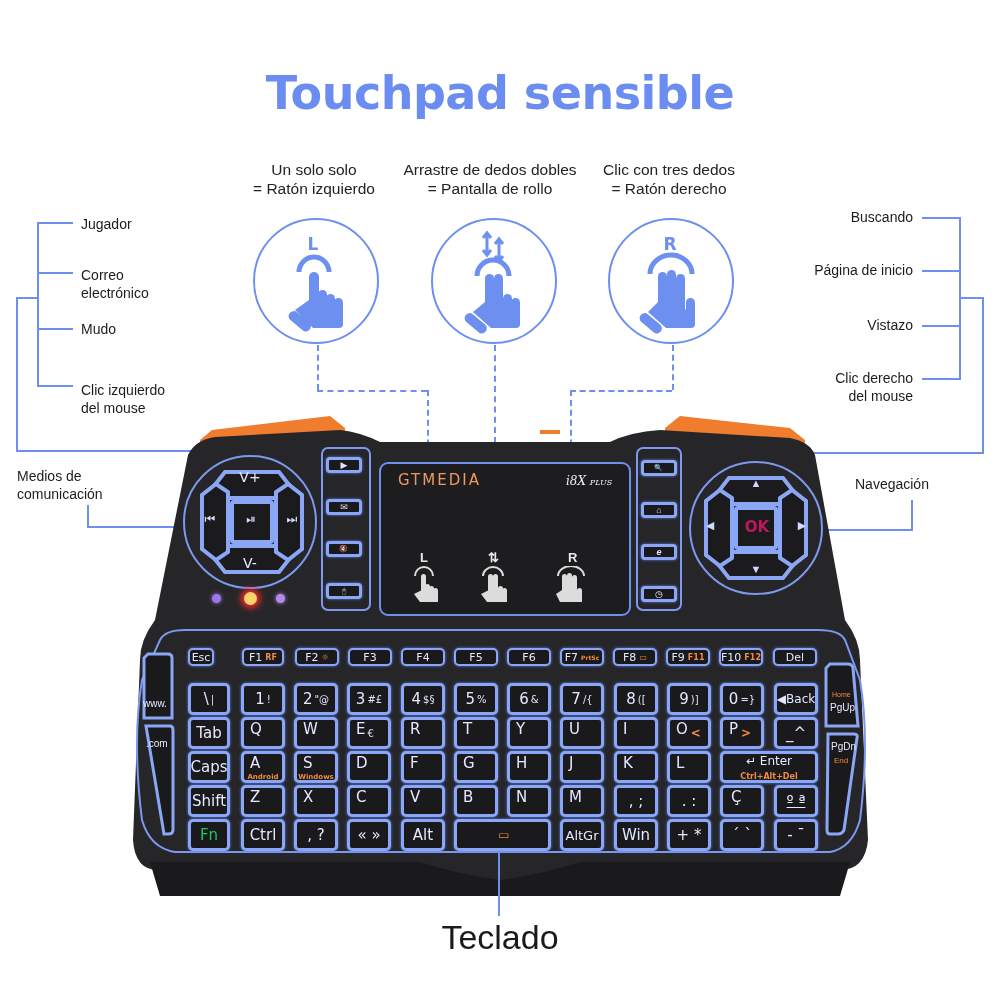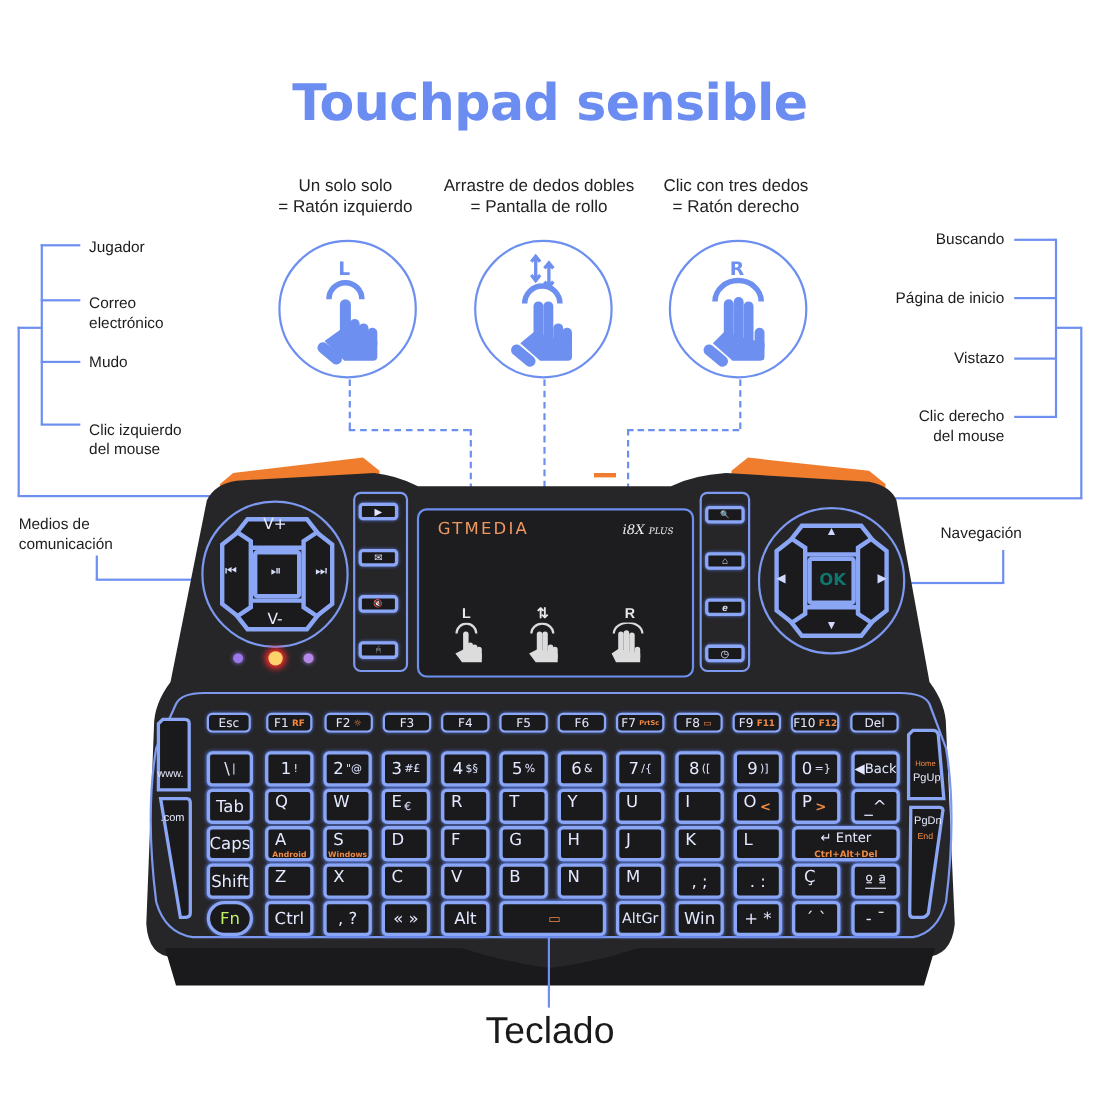--- a/index.html
+++ b/index.html
@@ -22,21 +22,21 @@
   .teclado { position: absolute; left: 0; width: 1000px; top: 918px; text-align: center; font-size: 34px; color: #1a1a1a; font-family: "Liberation Sans", sans-serif; }
 
   .key { position: absolute; height: 22px; border: 3px solid #8aa6f5; border-radius: 5px; background: #1a1a1c;
     color: #e4e9ff; font-size: 14px; font-family: "DejaVu Sans", sans-serif; display: flex; align-items: center; justify-content: center;
     box-shadow: 0 0 3px #5c7de6; white-space: nowrap; overflow: hidden; }
   .key .sub { color: #f08a42; font-size: 8px; margin-left: 3px; font-weight: bold; }
   .key .sym { font-size: 10px; margin-left: 2px; color: #dfe5ff; }
   .key.fn-row { height: 18px; font-size: 11px; border-width: 2.5px; }
   .key.tall { height: 32px; font-size: 15px; }
   .key .under { position: absolute; bottom: -1px; left: 0; right: 0; text-align: center; color: #f08a42; font-size: 7px; font-weight: bold; }
-  .key.orange-text { color: #bef264; border-radius: 16px; }
+  .key.orange-text { color: #22c55e; }
 
   .side-btn { position: absolute; width: 36px; height: 16px; border: 3px solid #8aa6f5; border-radius: 4px; background: #1a1a1c;
     color: #dfe6ff; font-size: 9px; display: flex; align-items: center; justify-content: center; box-shadow: 0 0 3px #5c7de6; }
   .led { position: absolute; width: 10px; height: 10px; border-radius: 50%; }
 </style>
 </head>
 <body>
 
 <div class="title">Touchpad sensible</div>
 
@@ -190,21 +190,21 @@
     <path d="M35 112 L89 112 L100 98 L92 86 L32 86 L24 98 Z"></path>
     <path d="M12 35 L12 89 L26 100 L38 92 L38 32 L26 24 Z"></path>
     <path d="M112 35 L112 89 L98 100 L86 92 L86 32 L98 24 Z"></path>
     <rect x="42" y="42" width="40" height="40" rx="2"></rect>
   </g>
 </svg>
 <div style="position:absolute;left:743px;top:477px;width:26px;text-align:center;color:#cfd8ff;font-size:11px;">▲</div>
 <div style="position:absolute;left:743px;top:563px;width:26px;text-align:center;color:#cfd8ff;font-size:11px;">▼</div>
 <div style="position:absolute;left:700px;top:519px;width:20px;text-align:center;color:#cfd8ff;font-size:11px;">◀</div>
 <div style="position:absolute;left:792px;top:519px;width:20px;text-align:center;color:#cfd8ff;font-size:11px;">▶</div>
-<div style="position:absolute;left:738px;top:518px;width:38px;text-align:center;color:#0f766e;font-size:15px;font-weight:bold;font-family:'DejaVu Sans',sans-serif;">OK</div>
+<div style="position:absolute;left:738px;top:518px;width:38px;text-align:center;color:#be185d;font-size:15px;font-weight:bold;font-family:'DejaVu Sans',sans-serif;">OK</div>
 
 <div class="side-btn" style="left:326px;top:457px;">
     <span>▶</span>
   </div>
 <div class="side-btn" style="left:326px;top:499px;">
     <span>✉</span>
   </div>
 <div class="side-btn" style="left:326px;top:541px;">
     <span style="font-size:7px;">🔇</span>
   </div>
@@ -254,21 +254,21 @@
     <path d="M71 28 L79 24 L97 28 L97 36 L77 36 Z"></path>
     <path d="M148 10 A13 10 0 0 1 174 10" stroke="#dcdcdc" stroke-width="2" fill="none"></path>
     <rect x="152" y="8" width="5" height="24" rx="2.5"></rect>
       <rect x="157" y="7" width="5" height="25" rx="2.5"></rect>
       <rect x="162" y="9" width="5" height="23" rx="2.5"></rect>
       <rect x="167" y="22" width="5" height="12" rx="2.5"></rect>
     <path d="M146 28 L152 24 L172 28 L172 36 L150 36 Z"></path>
   </g>
 </svg>
 
-<div class="key fn-row" style="left:188px;top:648px;width:40px;">
+<div class="key fn-row" style="left:188px;top:648px;width:26px;">
     <span>Esc</span>
   </div>
 <div class="key fn-row" style="left:242px;top:648px;width:42px;">
     <span>F1</span>
     <span class="sub">RF</span>
   </div>
 <div class="key fn-row" style="left:295px;top:648px;width:44px;">
     <span>F2</span>
     <span class="sub">☼</span>
   </div>

